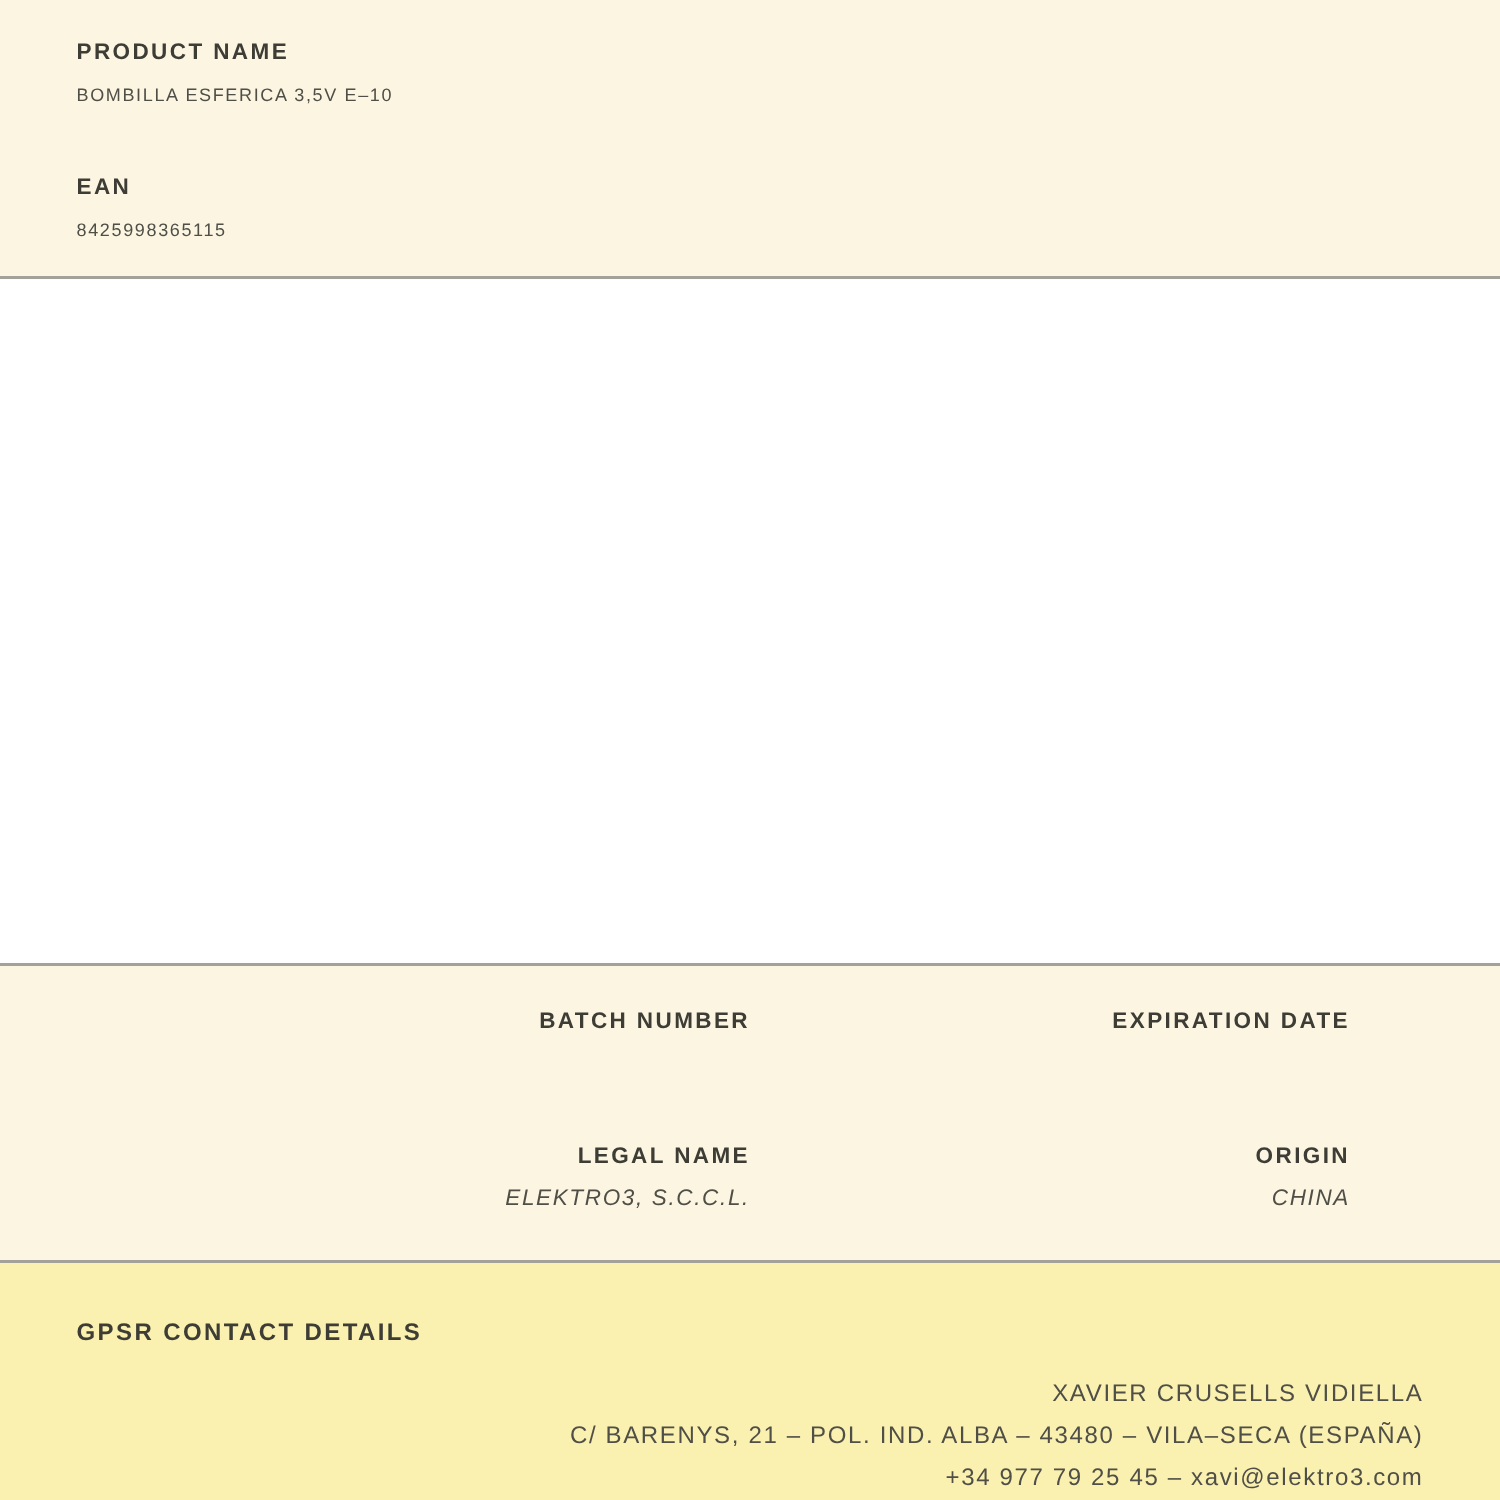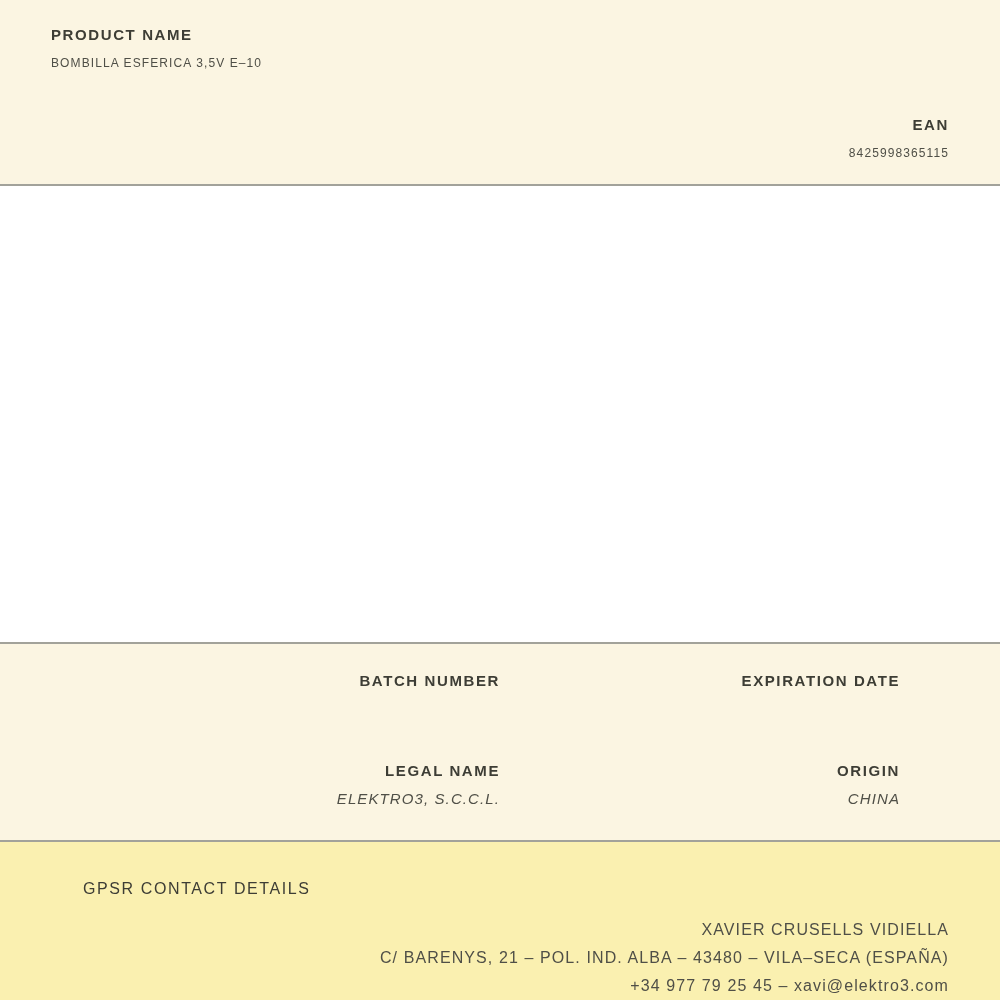--- a/index.html
+++ b/index.html
@@ -39,21 +39,21 @@
     letter-spacing: 1.6px;
     color: var(--label-text);
   }
   .field-value {
     font-size: 12px;
     line-height: 22px;
     letter-spacing: 1.1px;
     color: var(--value-text);
     margin-top: 7px;
   }
-  .field + .field { margin-top: 41px; text-align: right; }
+  .field + .field { margin-top: 41px; }
 
   
   .sec-photo {
     height: 457px;
     background: var(--white-background);
   }
 
   
   .sec-grid {
     height: 201px;
@@ -90,26 +90,25 @@
   .sec-contact {
     flex: 1;
     background: var(--yellow-background);
     padding: 35px 51px 0 51px;
     display: flex;
     justify-content: space-between;
     align-items: flex-start;
   }
   .contact-label {
     font-size: 16px;
-    font-weight: 400;
+    font-weight: 700;
     line-height: 24px;
     letter-spacing: 1.6px;
     color: var(--label-text);
     white-space: nowrap;
-    margin-left: 32px;
   }
   .contact-block {
     text-align: right;
     flex: 1;
     padding-left: 40px;
     margin-top: 39px;
   }
   .contact-line {
     font-size: 16px;
     line-height: 28px;

